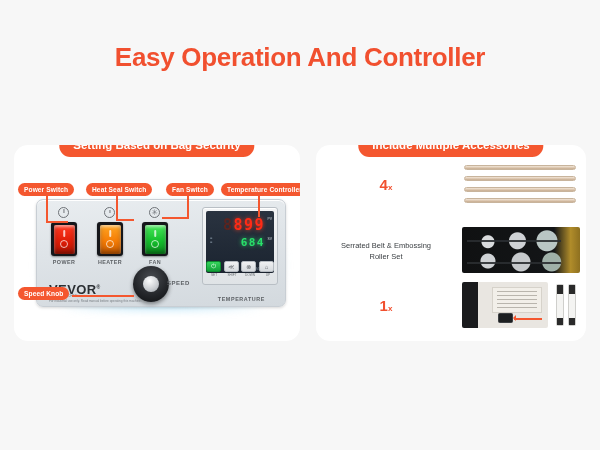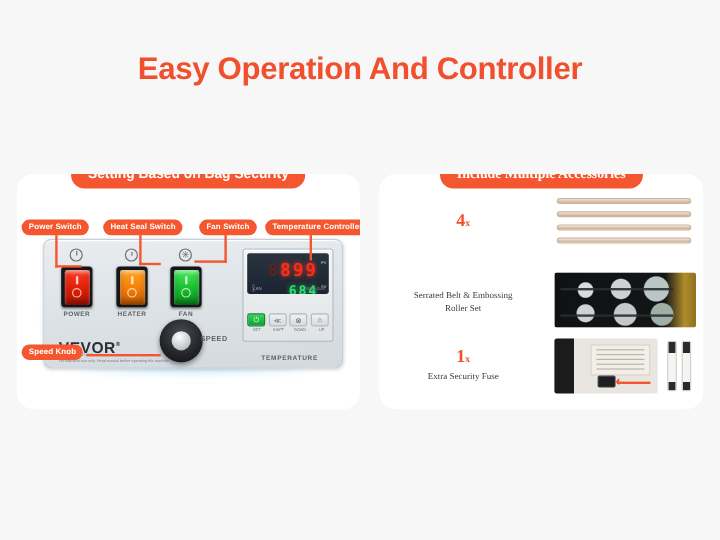--- a/index.html
+++ b/index.html
@@ -19,21 +19,21 @@
     color: #f1502f;
   }
 
   
   .card {
     position: absolute; top: 145px;
     background: #ffffff; border-radius: 14px;
     overflow: hidden;
   }
   .card-left  { left: 14px;  width: 286px; height: 196px; }
-  .card-right { left: 316px; width: 270px; height: 196px; font-family: Liberation Serif, serif; }
+  .card-right { left: 316px; width: 270px; height: 196px; }
 
   .card-header {
     position: absolute; top: -11px; left: 50%;
     transform: translateX(-50%);
     background: #f4572f; color: #fff;
     font-size: 11.5px; font-weight: bold;
     padding: 5px 14px 6px; border-radius: 11px;
     white-space: nowrap;
   }
 
@@ -152,21 +152,21 @@
   
   .tctrl {
     position:absolute; right:7px; top:7px;
     width:76px; height:78px;
     background: linear-gradient(180deg,#f4f5f6,#dfe3e6);
     border:1px solid #b9bfc5; border-radius:3px;
     box-shadow: inset 0 1px 0 #fff;
     padding:3px;
   }
   .screen {
-    width:100%; height:34px;
+    width:100%; height:62px;
     background: linear-gradient(180deg,#2a3340,#1b2430);
     border-radius:2px; position:relative; overflow:hidden;
   }
   .digits {
     position:absolute; font-family:"DejaVu Sans Mono", monospace;
     font-weight:bold; letter-spacing:1.5px;
   }
   .pv { top:5px; right:9px; font-size:15px; color:#ff2b16; text-shadow:0 0 4px rgba(255,60,30,.85); }
   .pv .dim { color:#5a2420; text-shadow:none; }
   .sv { top:25px; right:9px; font-size:11px; color:#29e06a; text-shadow:0 0 4px rgba(40,225,110,.8); }
@@ -375,21 +375,20 @@
 Roller Set</div>
       </div>
       <div class="acc-img">
         <div class="belt-photo"></div>
       </div>
     </div>
 
     <div class="acc-row" style="top:137px;">
       <div class="acc-text">
         <div class="acc-qty"><span style="font-size:15px">1</span><span>x</span></div>
-        <div class="acc-name">Extra Security Fuse</div>
       </div>
       <div class="acc-img">
         <div class="fuse-photo">
           <div class="fuse-machine"></div>
           <div class="fuse-plate">
               <i></i>
               <i></i>
               <i></i>
               <i></i>
               <i></i>

